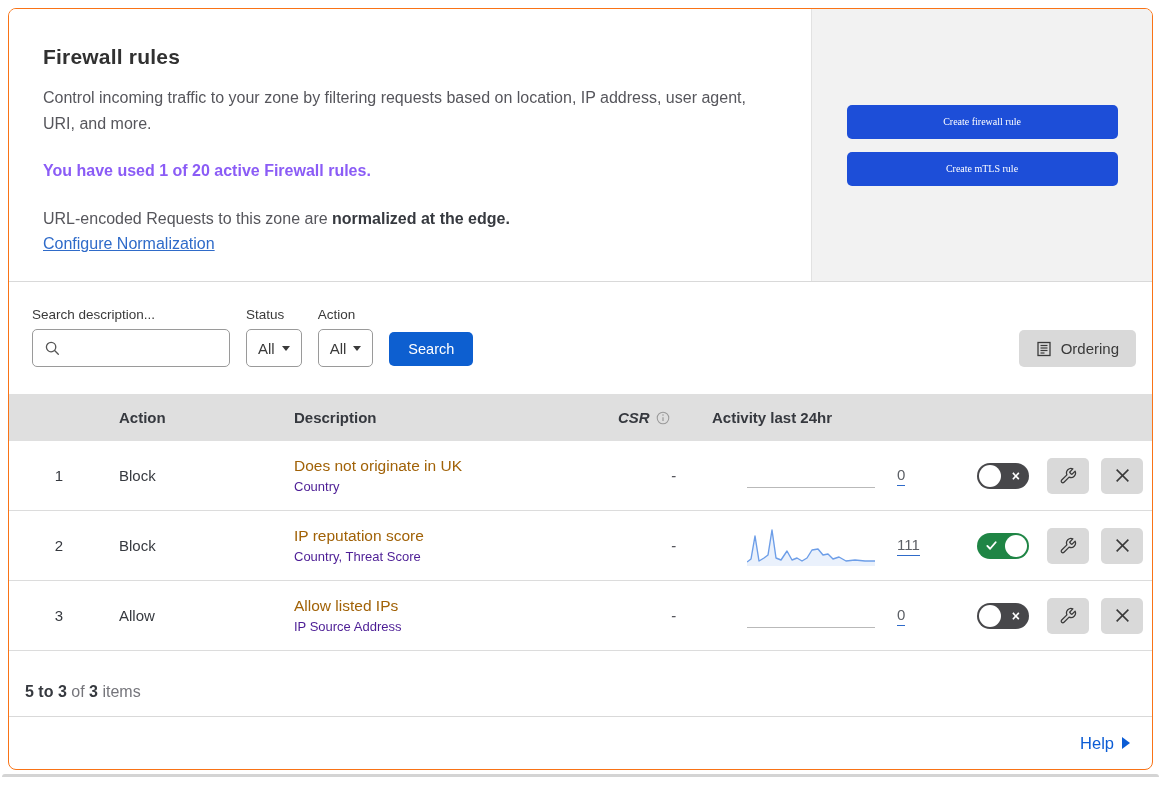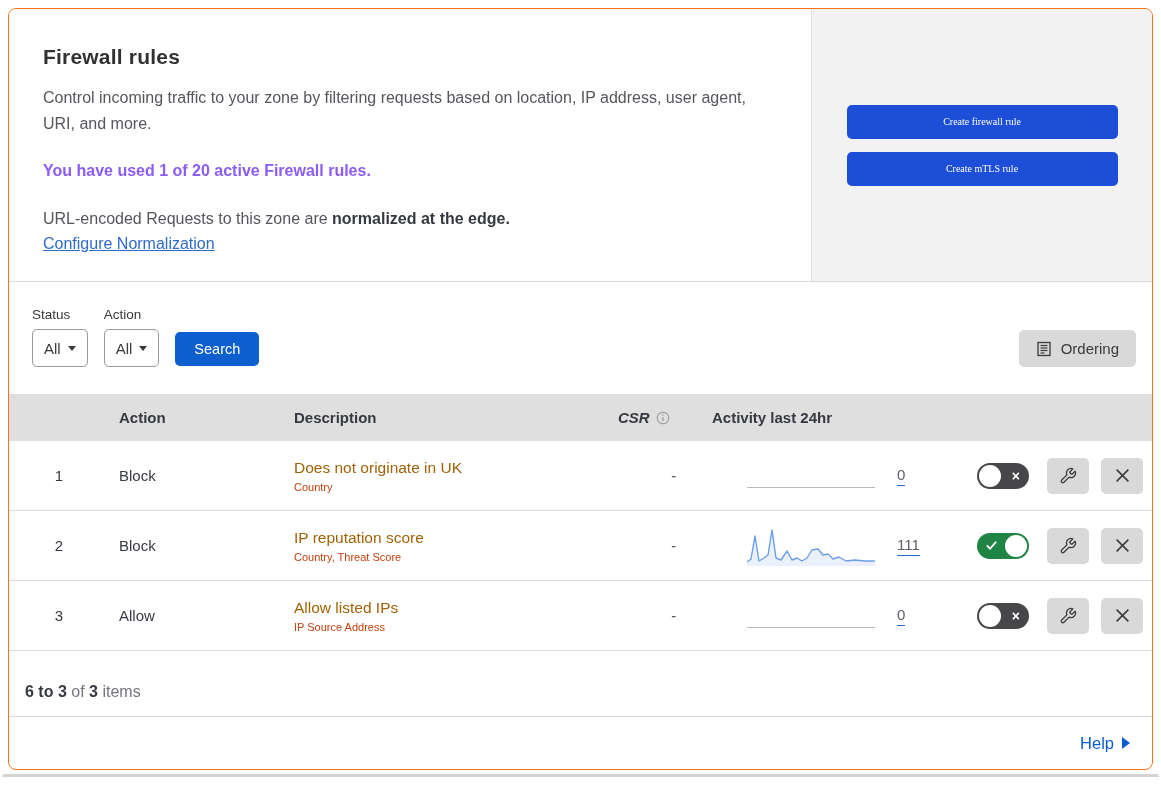--- a/index.html
+++ b/index.html
@@ -55,21 +55,21 @@
     font-family:"Liberation Sans", sans-serif; cursor:pointer;
   }
 
   
   .thead { display:flex; align-items:center; height:47px; background:#dfdfdf; font-size:15px; font-weight:600; color:#36393f; }
   .trow  { display:flex; align-items:center; height:70px; border-bottom:1px solid #dcdcdc; }
   .col-num { width:100px; text-align:center; font-size:15px; color:#36393f; }
   .col-action { width:175px; padding-left:10px; font-size:15px; color:#36393f; }
   .col-desc { flex:1; padding-left:10px; }
   .col-desc .d-title { font-size:15.5px; color:#a16207; margin-bottom:4px; }
-  .col-desc .d-sub { font-size:11px; color:#c2410c; }
+  .col-desc .d-sub { font-size:13px; color:#4c1d95; }
   .col-csr { width:90px; display:flex; align-items:center;font-style:italic; }
   .thead .col-csr { padding-left:14px; gap:6px; }
   .trow .col-csr { justify-content:flex-end; padding-right:18px; color:#56565c; font-size:15px; }
   .col-activity { width:240px; display:flex; align-items:center; }
   .thead .col-activity { padding-left:18px; }
   .trow .col-activity { padding-left:53px; }
   .col-controls { width:218px; display:flex; align-items:center; justify-content:flex-end; gap:0; padding-right:9px; }
 
   .spark-wrap { width:128px; height:40px; display:flex; align-items:flex-end; }
   .flat-line { width:128px; border-top:1px solid #b9b9b9; margin-bottom:8px; }
@@ -114,20 +114,30 @@
         <span class="link">Configure Normalization</span>
       </div>
       <div class="cta-panel">
         <button class="btn-primary">Create firewall rule</button>
         <button class="btn-primary">Create mTLS rule</button>
       </div>
     </div>
 
     <div class="filter-bar">
       <div class="filter-left">
+        <div>
+          <span class="field-label">Search description...</span>
+          <div class="search-box">
+            <svg width="15" height="15" viewBox="0 0 16 16">
+                <circle cx="6.5" cy="6.5" r="5" fill="none" stroke="#555" stroke-width="1.4"></circle>
+                <line x1="10.2" y1="10.2" x2="14.2" y2="14.2" stroke="#555" stroke-width="1.4" stroke-linecap="round"></line>
+              </svg>
+            <input type="text" placeholder="" style="">
+          </div>
+        </div>
         <div>
           <span class="field-label">Status</span>
           <div class="select-box">
             <span>All</span>
             <span class="caret"></span>
           </div>
         </div>
         <div>
           <span class="field-label">Action</span>
           <div class="select-box">
@@ -267,21 +277,21 @@
             <svg width="17" height="17" viewBox="0 0 16 16">
                 <line x1="2.5" y1="2.5" x2="13.5" y2="13.5" stroke="#3a3a3a" stroke-width="1.5"></line>
                 <line x1="13.5" y1="2.5" x2="2.5" y2="13.5" stroke="#3a3a3a" stroke-width="1.5"></line>
               </svg>
           </button>
         </div>
       </div>
     </div>
 
     <div class="pagination">
-      <b>6 to 3</b>
+      <b>5 to 3</b>
       <span>of</span>
       <b>3</b>
       <span>items</span>
     </div>
     <div class="help-row">
       <span class="help-text">Help</span>
       <span class="help-arrow"></span>
     </div>
   </div>
 

